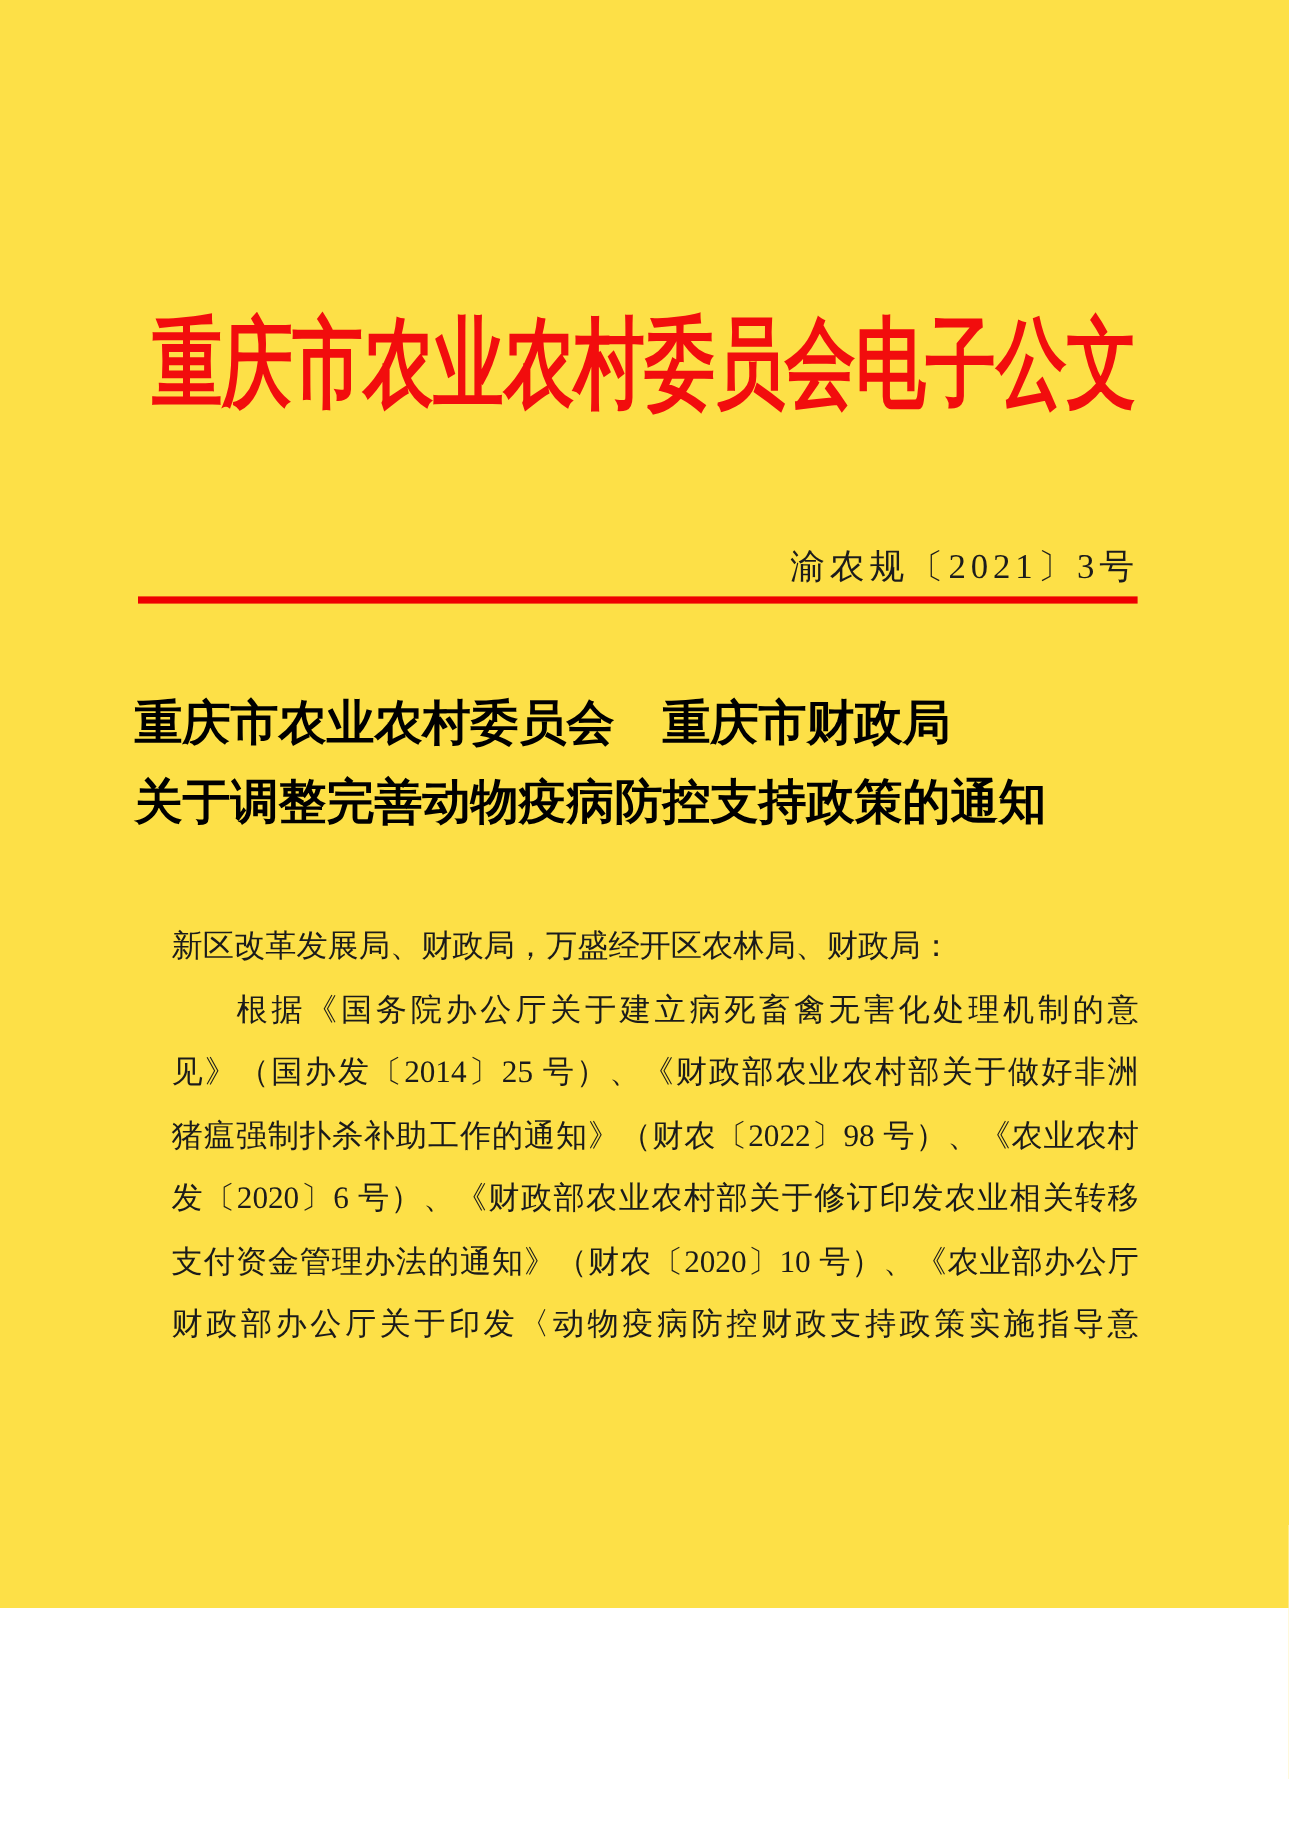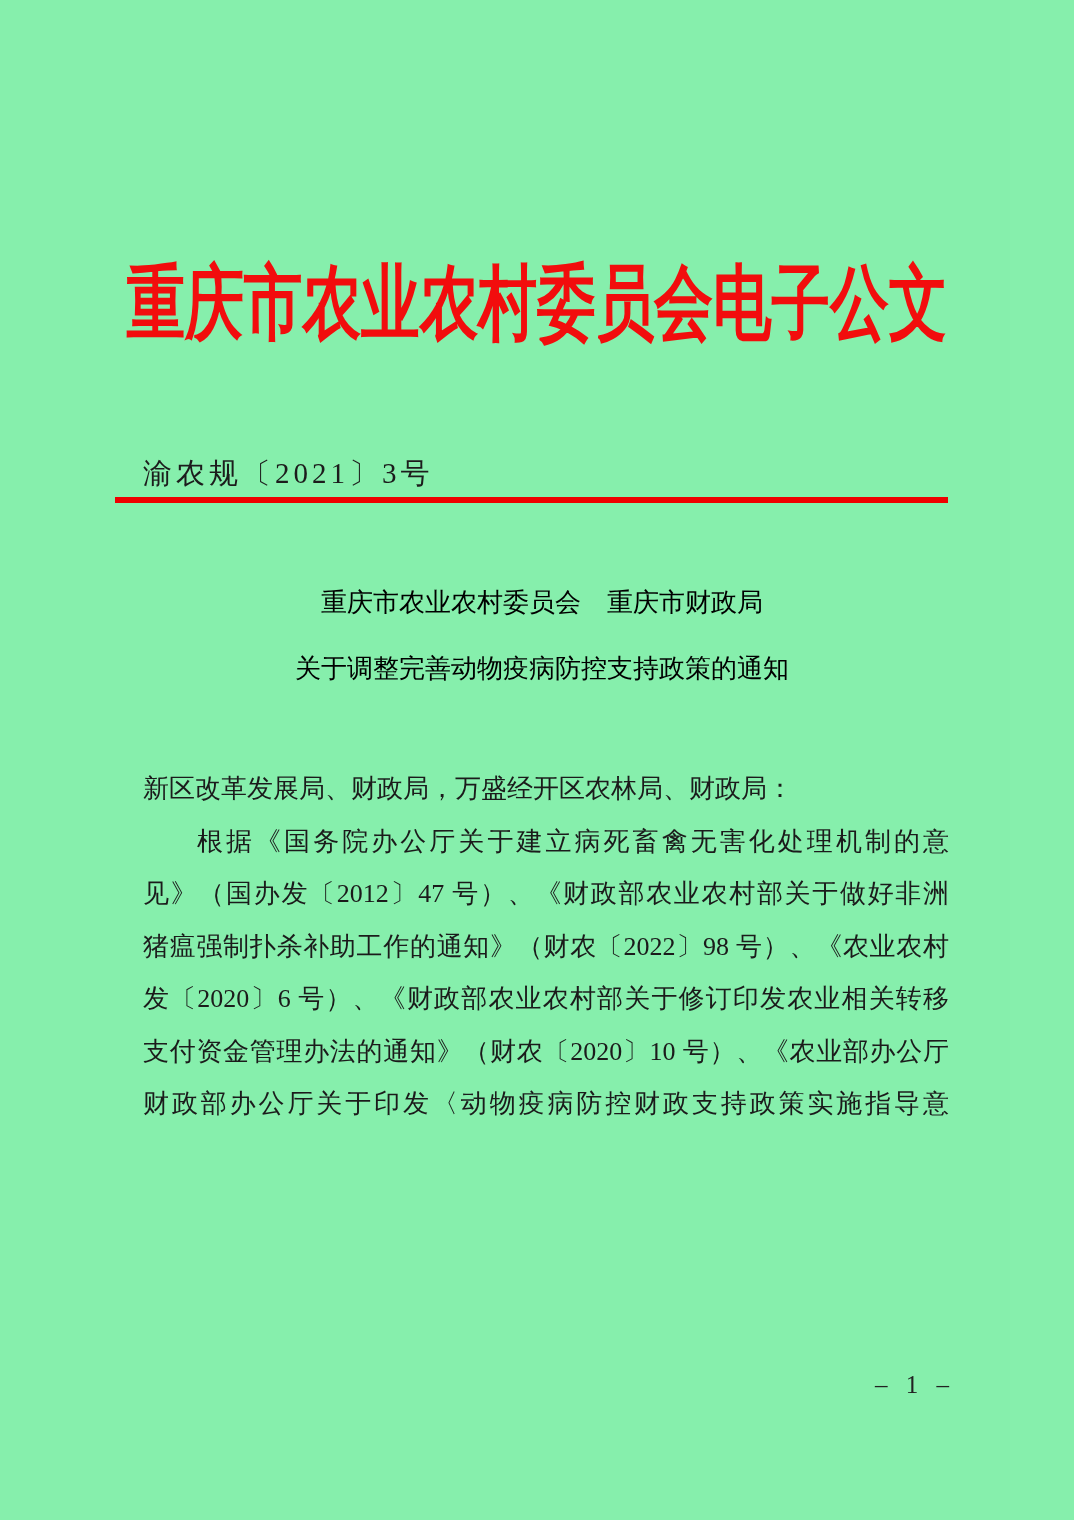--- a/index.html
+++ b/index.html
@@ -1,20 +1,20 @@
 <!DOCTYPE html>
 <html><head>
 <meta charset="utf-8">
 <style>
   html, body { margin: 0; padding: 0; background: #ffffff; }
   .page {
     position: relative;
     width: 1074px;
-    height: 1520px;
-    background: #86efac;
+    height: 1340px;
+    background: #fde047;
     overflow: hidden;
     font-family: "Liberation Serif", "DejaVu Serif", serif;
   }
   
   .masthead {
     position: absolute;
     top: 254px;
     left: 537px;
     transform: translateX(-50%) scaleX(0.715);
     transform-origin: 50% 50%;
@@ -24,44 +24,44 @@
     font-weight: bold;
     color: #f20d0d;
     letter-spacing: 0;
   }
   
   .docnum {
     position: absolute;
     top: 456px;
     left: 143px;
     width: 806px;
-    text-align: left;
+    text-align: right;
     font-size: 29px;
     line-height: 34px;
     letter-spacing: 4px;
     color: #1c1c1c;
   }
   
   .redline {
     position: absolute;
     top: 497px;
     left: 115px;
     width: 833px;
     height: 6px;
     background: #ee0000;
   }
   
   .title {
     position: absolute;
     top: 570px;
     left: 112px;
     width: 860px;
-    text-align: center;
-    font-weight: normal;
-    font-size: 26px;
+    text-align: left;
+    font-weight: bold;
+    font-size: 40px;
     line-height: 66px;
     color: #000000;
     letter-spacing: 0;
   }
   
   .body-text {
     position: absolute;
     top: 763px;
     left: 143px;
     width: 806px;
@@ -107,21 +107,21 @@
   <div class="redline"></div>
 
   <div class="title">
     <div>重庆市农业农村委员会　重庆市财政局</div>
     <div>关于调整完善动物疫病防控支持政策的通知</div>
   </div>
 
   <div class="body-text">
     <div class="line no-justify">新区改革发展局、财政局，万盛经开区农林局、财政局：</div>
     <div class="line indent">根据《国务院办公厅关于建立病死畜禽无害化处理机制的意</div>
-    <div class="line">见》（国办发〔2012〕47 号）、《财政部农业农村部关于做好非洲</div>
+    <div class="line">见》（国办发〔2014〕25 号）、《财政部农业农村部关于做好非洲</div>
     <div class="line">猪瘟强制扑杀补助工作的通知》（财农〔2022〕98 号）、《农业农村</div>
     <div class="line">发〔2020〕6 号）、《财政部农业农村部关于修订印发农业相关转移</div>
     <div class="line">支付资金管理办法的通知》（财农〔2020〕10 号）、《农业部办公厅</div>
     <div class="line">财政部办公厅关于印发〈动物疫病防控财政支持政策实施指导意</div>
   </div>
 
   <div class="pagenum">– 1 –</div>
 
 </div>
 

